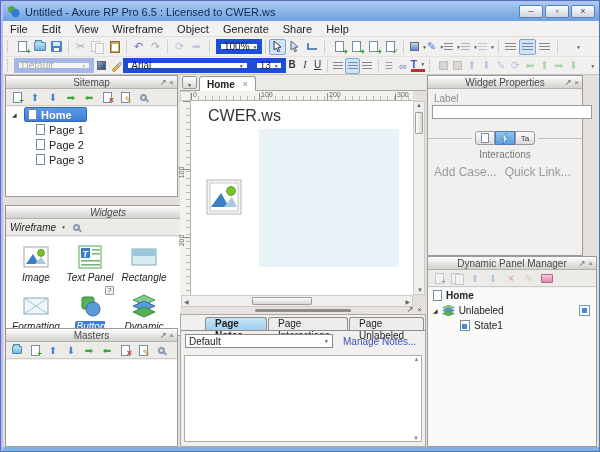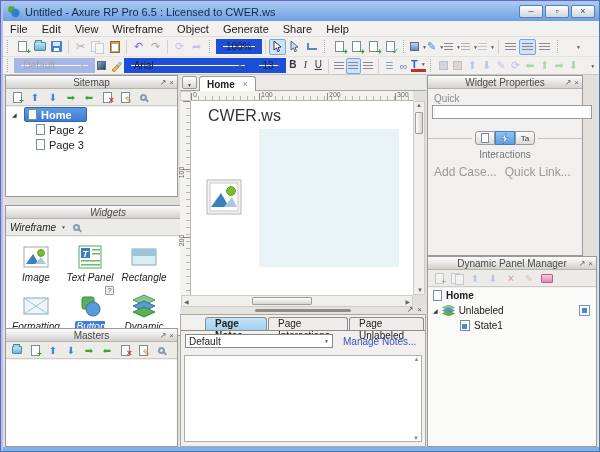--- a/index.html
+++ b/index.html
@@ -21,21 +21,21 @@
              border-bottom:1px solid #e0dedb; display:flex; align-items:center; }
   .menu-item { padding:0 7px; font-size:11px; color:#222; }
   .toolbar { position:absolute; left:2px; width:596px; background:#f1f0ee; display:flex; align-items:center; }
   .tb1 { top:36px; height:20px; border-bottom:1px solid #e4e2df; }
   .tb2 { top:56px; height:18px; border-bottom:1px solid #c9c6c2; }
   .grip { width:4px; height:13px; border-left:1px dotted #b3b0ab; margin:0 3px 0 4px; }
   .tsep { width:1px; height:14px; background:#d4d1cc; margin:0 3px; }
   .tbi { width:17px; height:16px; display:flex; align-items:center; justify-content:center; font-size:11px; }
   .dis { opacity:.35; }
   .blue { color:#4a86d8; } .green { color:#3aa63a; } .purple { color:#7a6ad0; }
-  .zoombox,.combo { height:15px; background:#fff; border:7px solid #1d4ed8; display:flex; align-items:center;
+  .zoombox,.combo { height:15px; background:#fff; border:5px solid #1d4ed8; display:flex; align-items:center;
            padding:0 3px; font-size:10px;justify-content:space-between; }
   .zoombox { width:46px; } .caret { font-size:5px; color:#555; margin-left:auto; padding-left:3px; }
   .toolactive { background:#cfe3f7; border:1px solid #7aa6d8; border-radius:2px; }
   .fmt-btn { width:15px; height:15px; text-align:center; font-size:10px; line-height:14px; color:#334; }
   .bars { display:inline-block; width:10px; height:8px;
           background:repeating-linear-gradient(#889 0 1px,transparent 1px 3px); }
   .colorsq { width:9px; height:9px; background:linear-gradient(#9cc,#369); border:1px solid #667; }
 
   
   .pgico { width:9px; height:11px; background:#fff; border:1px solid #7a8ca0; display:inline-block; position:relative; flex:none; }
@@ -388,20 +388,24 @@
     <div class="pbody" style="top:31px">
       <div class="trow">
         <span class="expander">◢</span>
         <span class="selrow">
             <span class="pgico"></span>
           <span>Home</span>
           </span>
       </div>
       <div class="trow indent1">
         <span class="pgico"></span>
+        <span>Page 1</span>
+      </div>
+      <div class="trow indent1">
+        <span class="pgico"></span>
         <span>Page 2</span>
       </div>
       <div class="trow indent1">
         <span class="pgico"></span>
         <span>Page 3</span>
       </div>
     </div>
   </div>
 
   <div class="panel" style="left:4px; top:204px; width:206px; height:131px;font-style:italic;">
@@ -591,21 +595,21 @@
 
   <div class="panel wprops">
     <div class="phead">
       <span>Widget Properties</span>
       <span class="hicons">
         <span class="hic">↗</span>
         <span class="hic">×</span>
       </span>
     </div>
     <div class="wpbody">
-      <span class="lblcap">Quick</span>
+      <span class="lblcap">Label</span>
       <input class="lblinput" value="" style="">
       <div class="propline"></div>
       <div class="ptabs">
         <span class="ptab">
           <span class="pgico" style="width:8px;height:10px"></span>
         </span>
         <span class="ptab active">
           <svg width="8" height="11" viewBox="0 0 8 11">
             <polygon points="5,0 1,5.5 3.2,5.5 2,11 7,4.5 4.4,4.5" fill="#fff" stroke="#2a5a9a" stroke-width=".5"></polygon>
           </svg>

